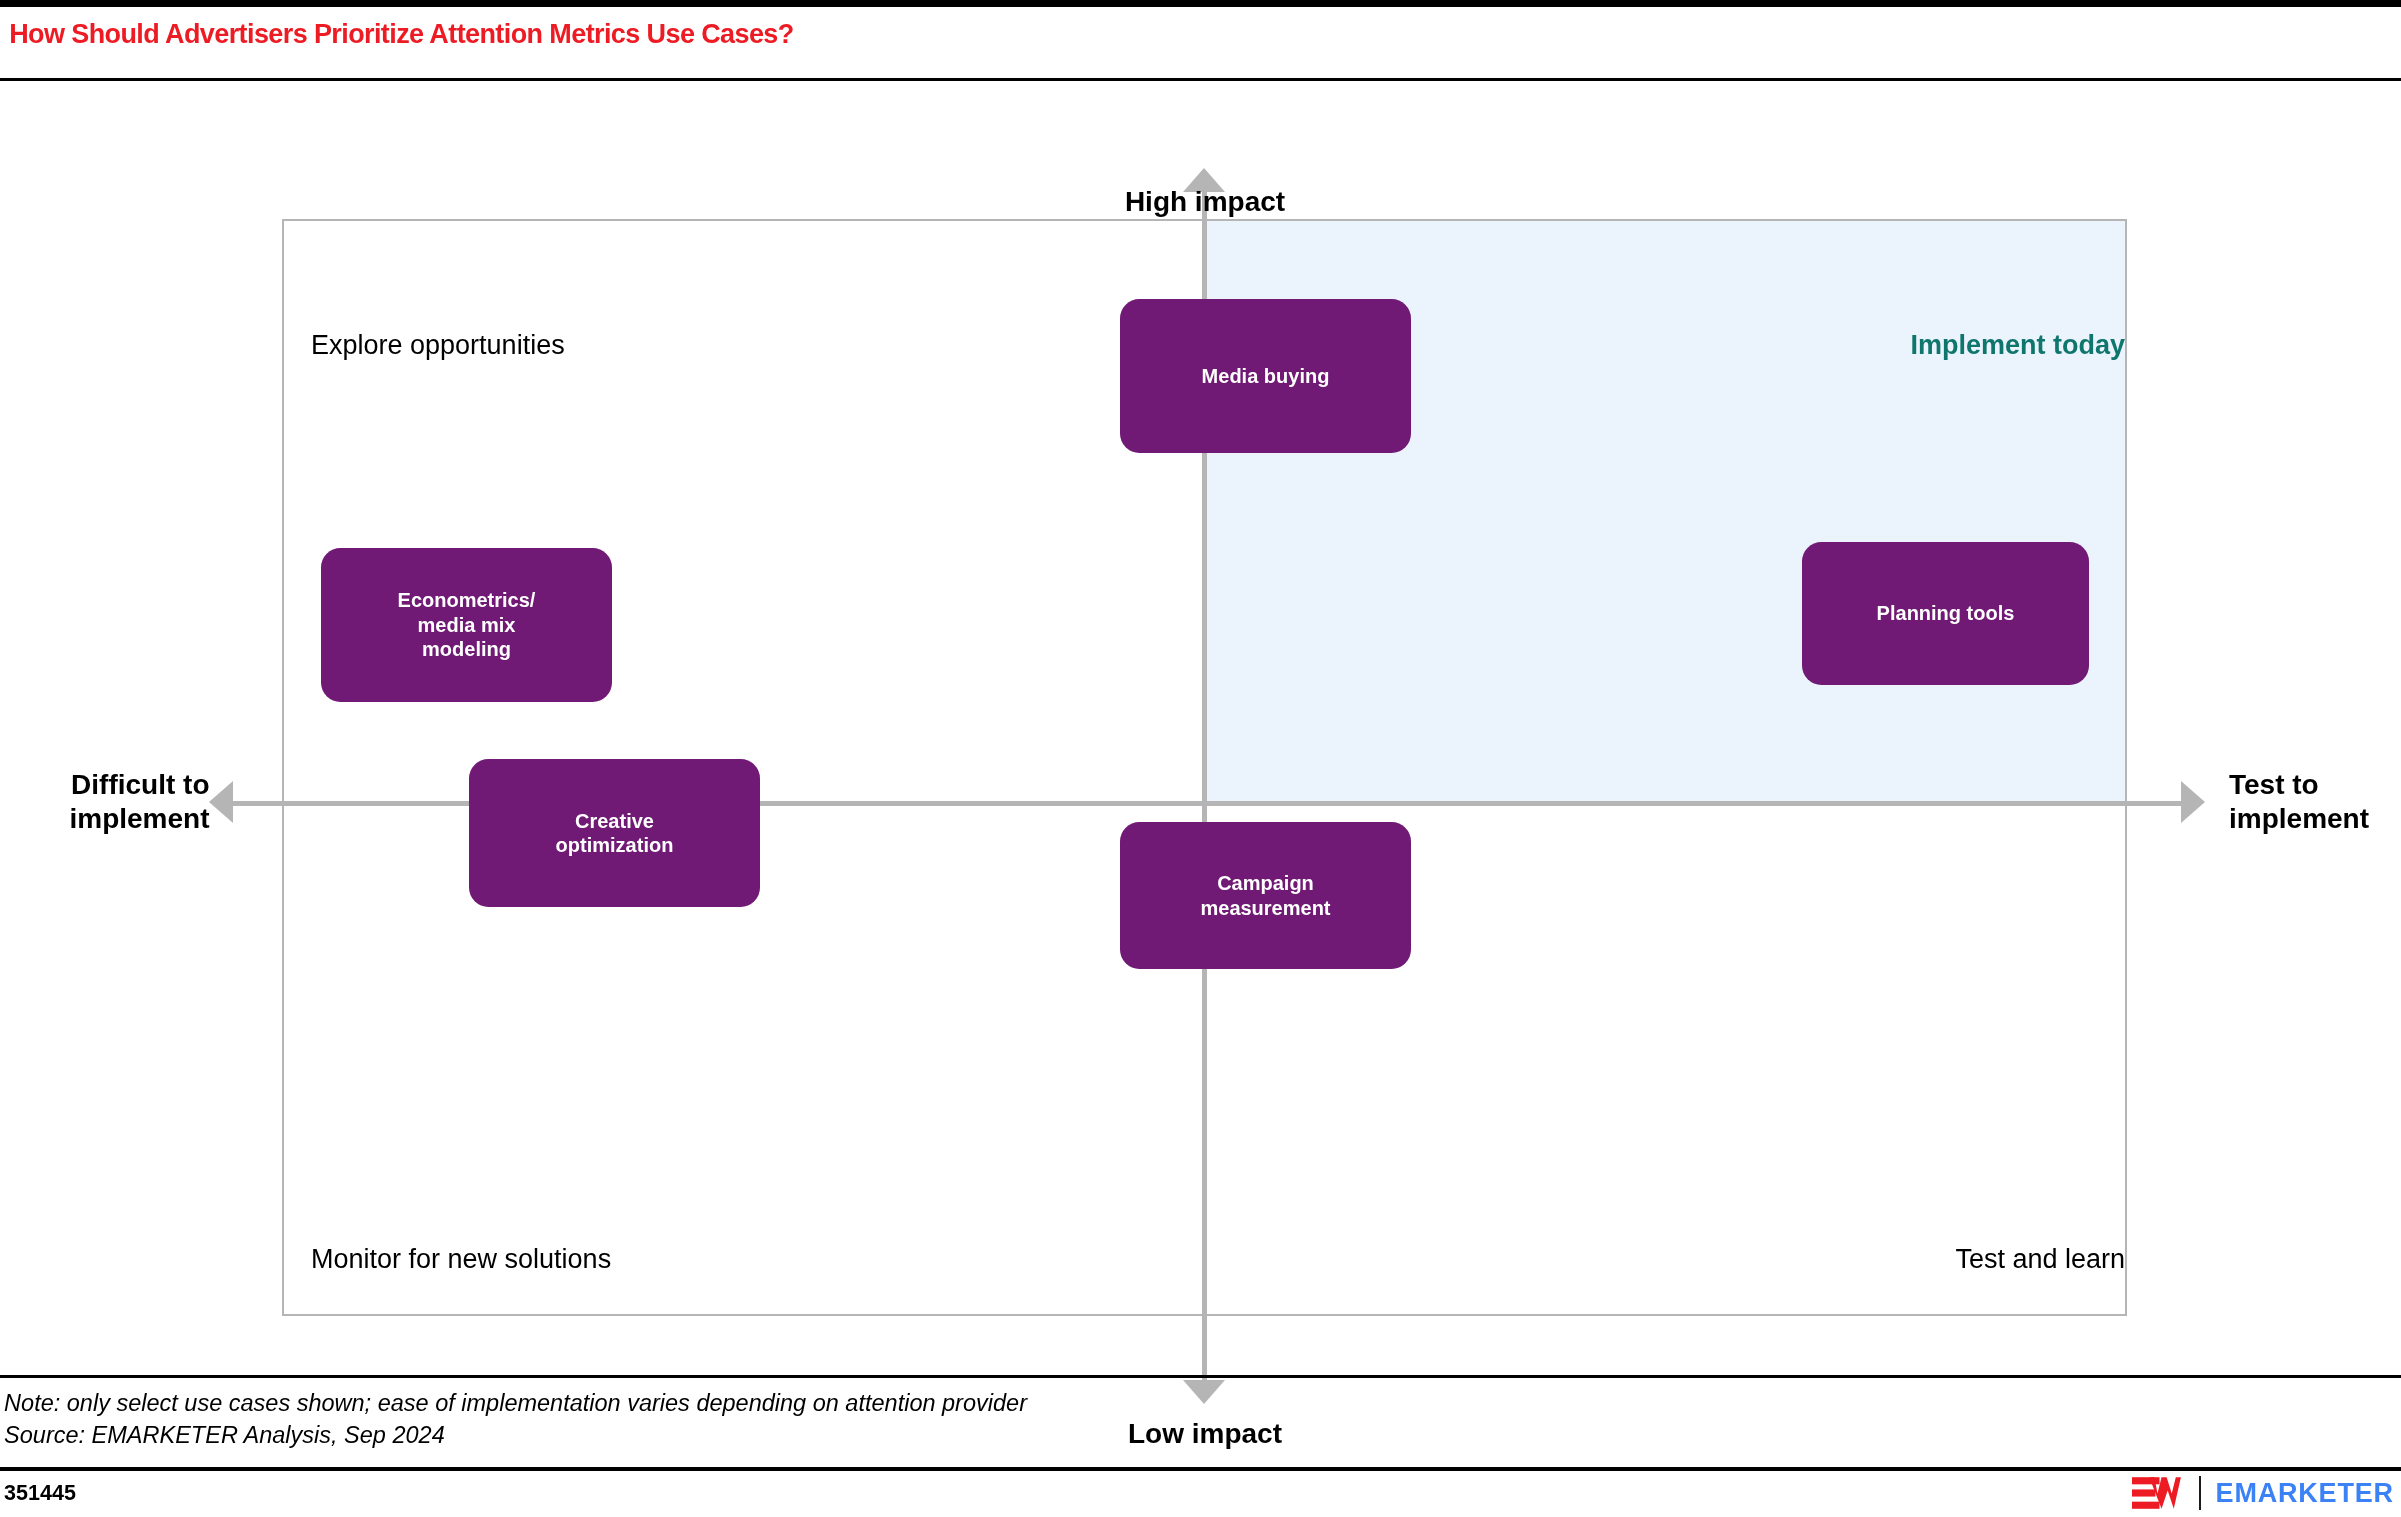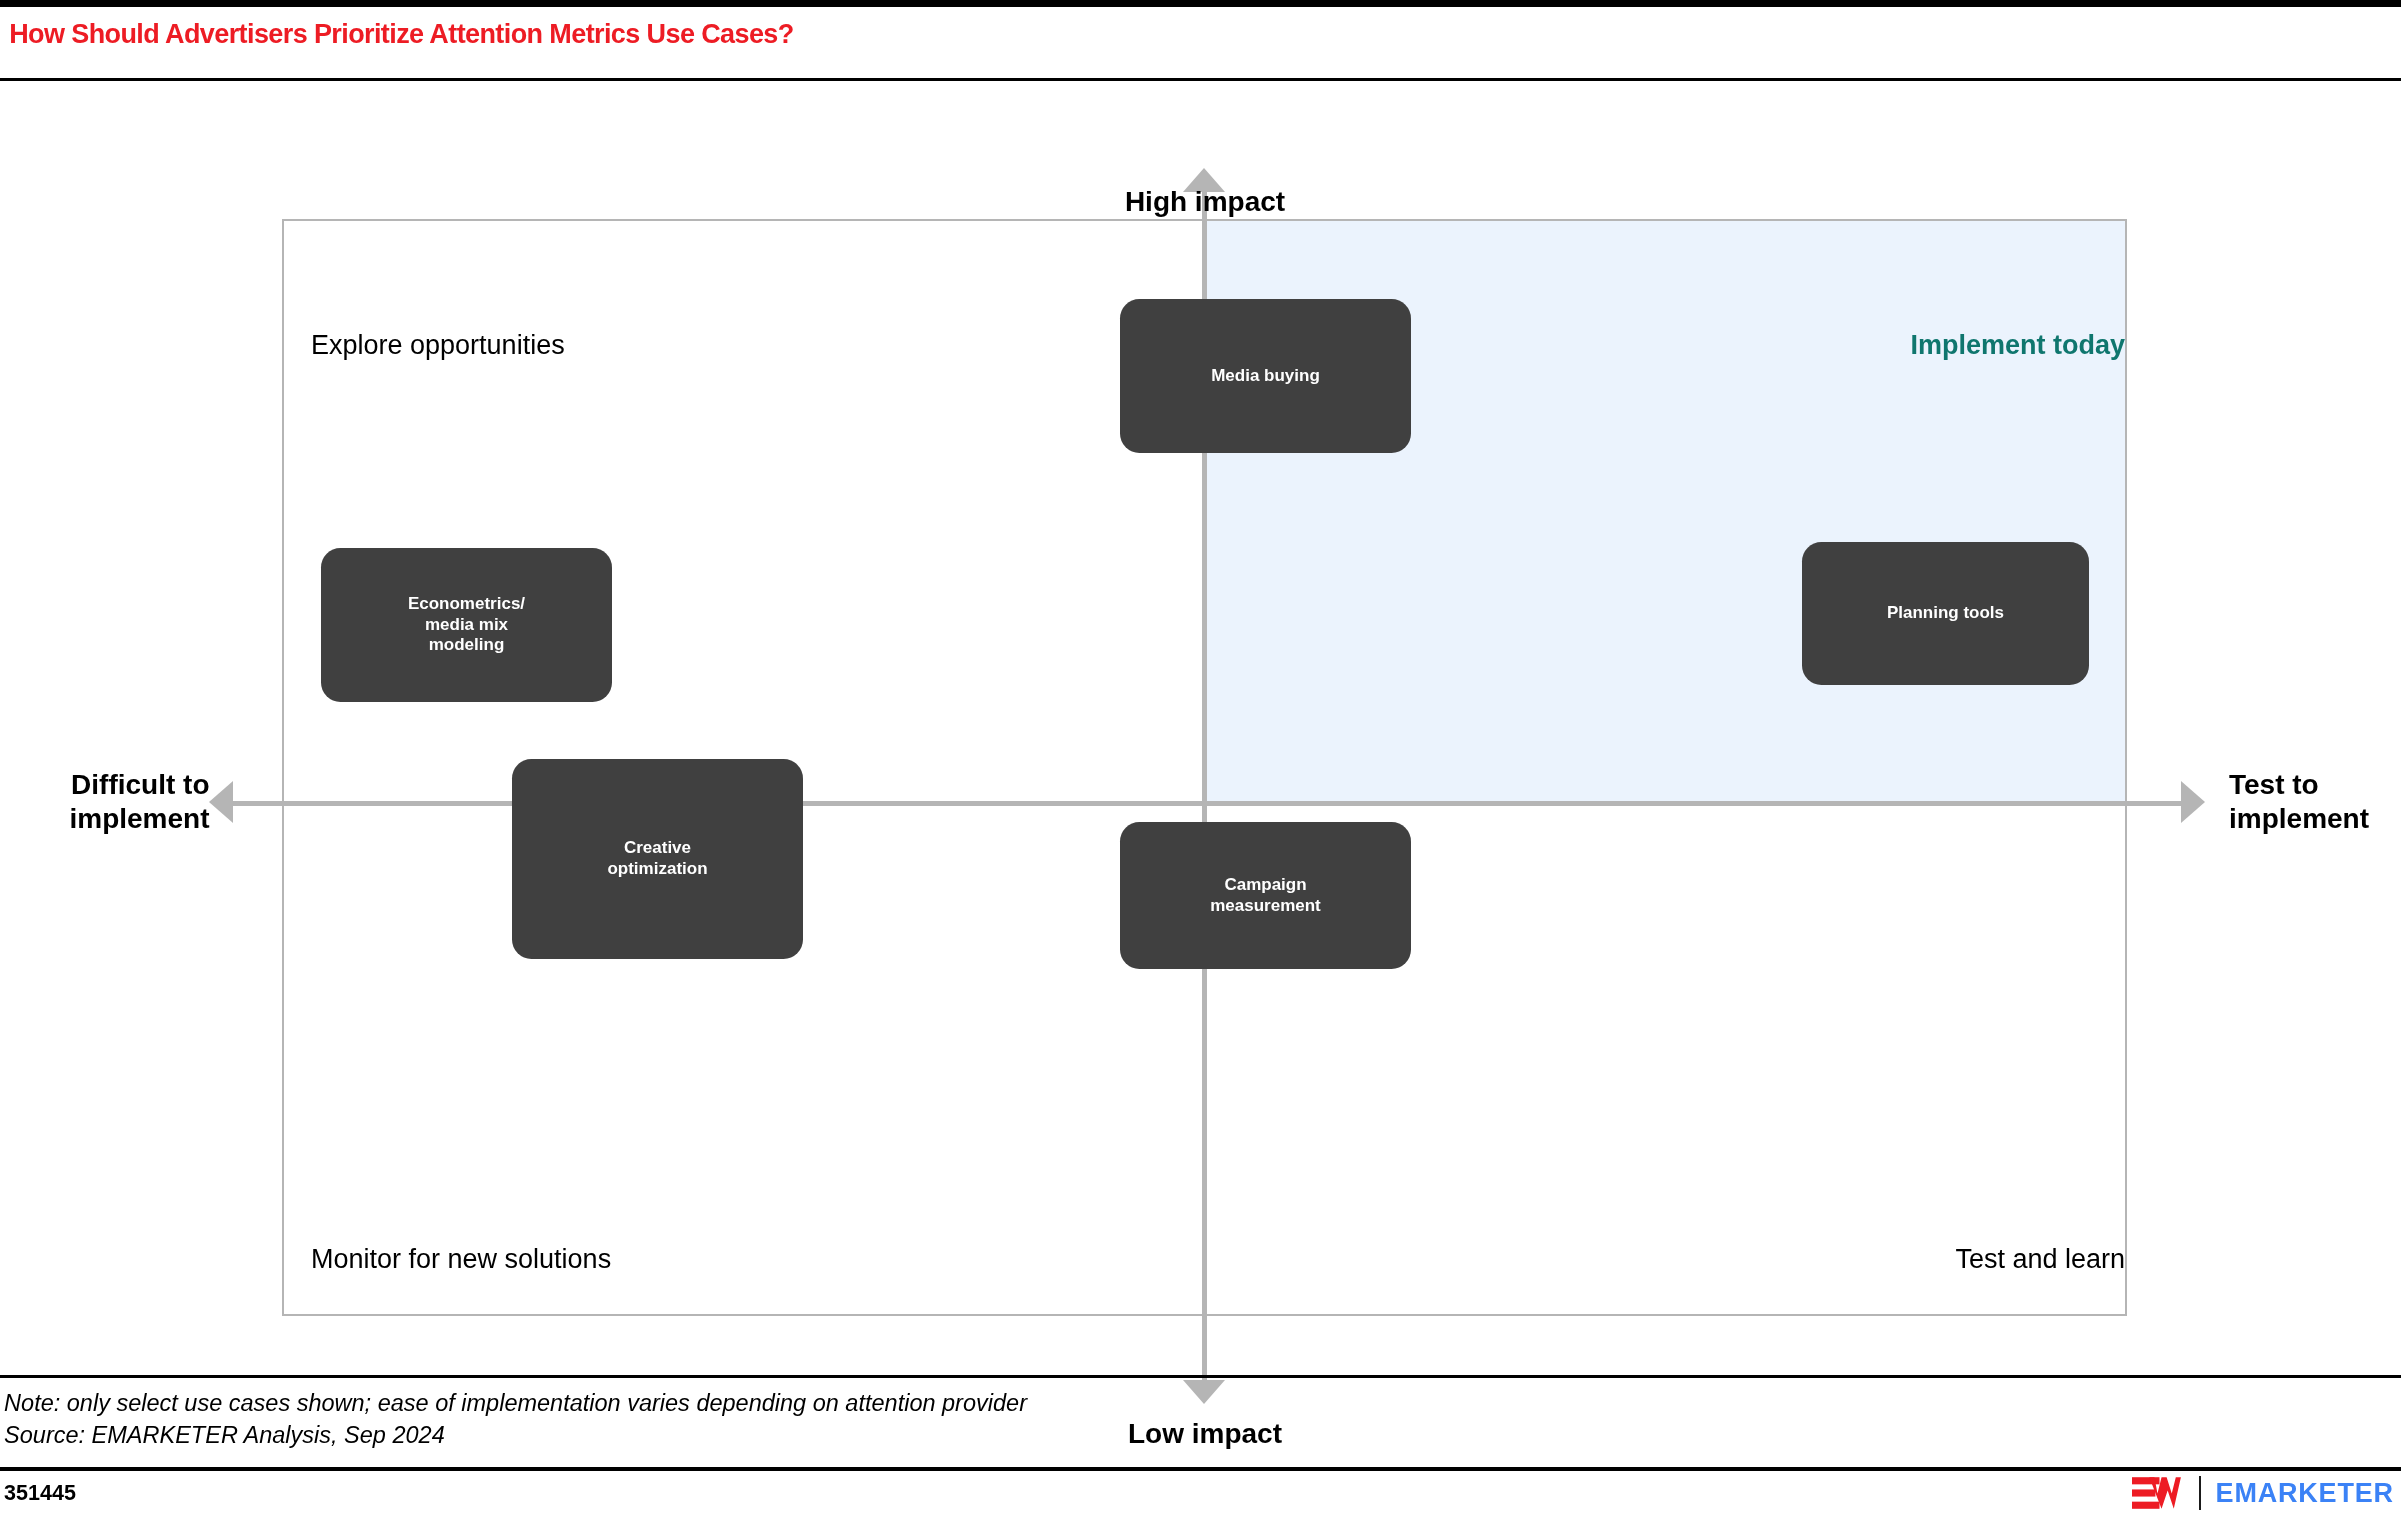--- a/index.html
+++ b/index.html
@@ -129,24 +129,24 @@
     white-space: nowrap;
   }
   .cap-explore { left: 311px; top: 250px; }
   .cap-implement { right: 276px; top: 250px; font-weight: 700; color: #0f766e; }
   .cap-monitor { left: 311px; top: 1164px; }
   .cap-test { right: 276px; top: 1164px; }
 
   
   .use-case {
     position: absolute;
-    background: #404040;
+    background: #701a75;
     border-radius: 19.4px;
     color: #ffffff;
-    font-size: 17px;
+    font-size: 20px;
     font-weight: 700;
     line-height: 1.22;
     display: flex;
     align-items: center;
     justify-content: center;
     text-align: center;
     white-space: pre-line;
     box-sizing: border-box;
     padding: 4.1px 9.2px;
   }
@@ -243,21 +243,21 @@
   <div class="quad-caption cap-test">Test and learn</div>
 
   <div class="use-case" style="left:1120px; top:219px; width:291px; height:154px;">Media buying</div>
 
   <div class="use-case" style="left:321px; top:468px; width:291px; height:154px;">Econometrics/
 media mix
 modeling</div>
 
   <div class="use-case" style="left:1802px; top:462px; width:287px; height:143px;">Planning tools</div>
 
-  <div class="use-case" style="left:512px; top:679px; width:291px; height:200px;">Creative
+  <div class="use-case" style="left:469px; top:679px; width:291px; height:148px;">Creative
 optimization</div>
 
   <div class="use-case" style="left:1120px; top:742px; width:291px; height:147px;">Campaign
 measurement</div>
 
 </div>
 
 <div class="rule-footer-top"></div>
 
 <div class="footnotes">

